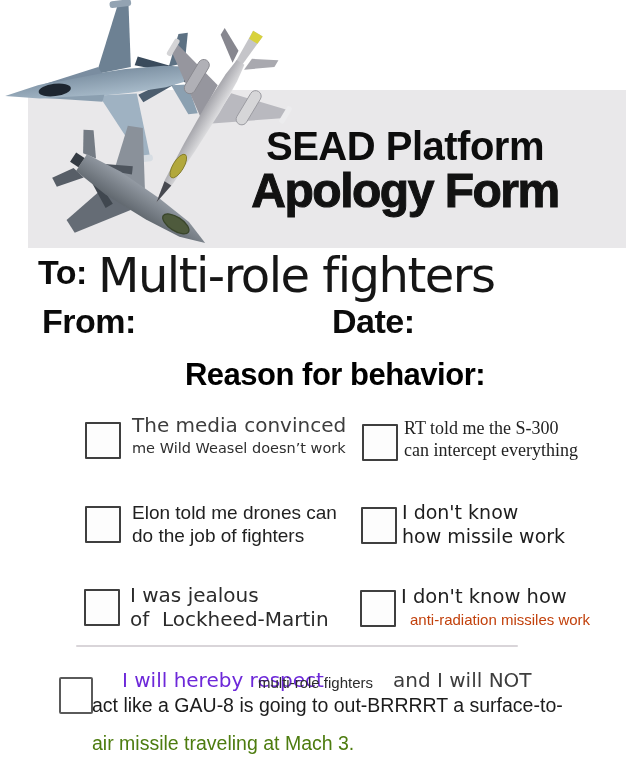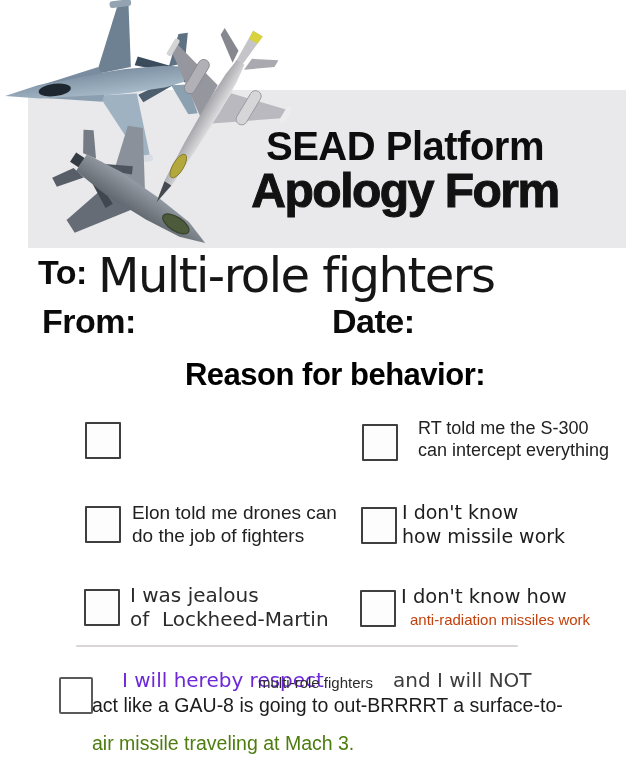--- a/index.html
+++ b/index.html
@@ -118,23 +118,27 @@
   <div class="abs t2">Apology Form</div>
 
   <div class="abs lbl to-label">To:</div>
   <div class="abs to-value">Multi-role fighters</div>
   <div class="abs lbl from-label">From:</div>
   <div class="abs lbl date-label">Date:</div>
 
   <div class="abs reason-heading">Reason for behavior:</div>
 
   <div class="abs cb" style="left:85px;top:422px;"></div>
+  <div class="abs rt r0" style="left:132px;top:413px;">
+    <div class="l1">The media convinced</div>
+    <div class="l2">me Wild Weasel doesn’t work</div>
+  </div>
 
   <div class="abs cb" style="left:362px;top:424px;"></div>
-  <div class="abs rt r1" style="left:418px;top:417px;">
+  <div class="abs rt r1" style="left:404px;top:417px;font-family:Liberation Serif, serif;">
     <div class="l1">RT told me the S-300</div>
     <div class="l2">can intercept everything</div>
   </div>
 
   <div class="abs cb" style="left:85px;top:506px;"></div>
   <div class="abs rt r2" style="left:132px;top:501px;">
     <div class="l1">Elon told me drones can</div>
     <div class="l2">do the job of fighters</div>
   </div>
 

